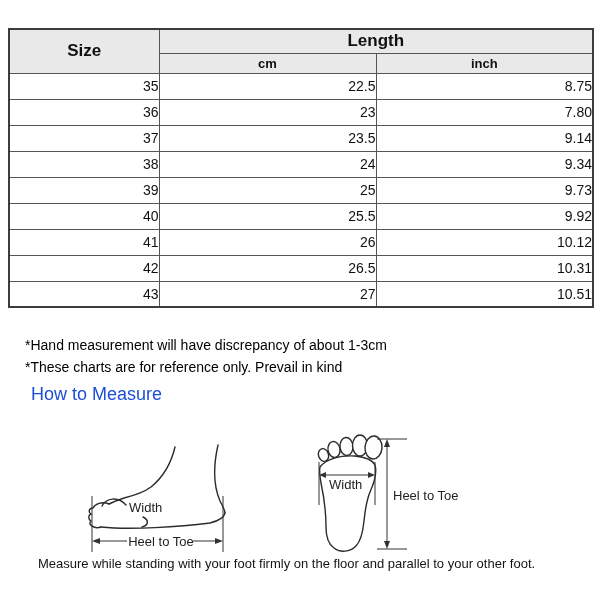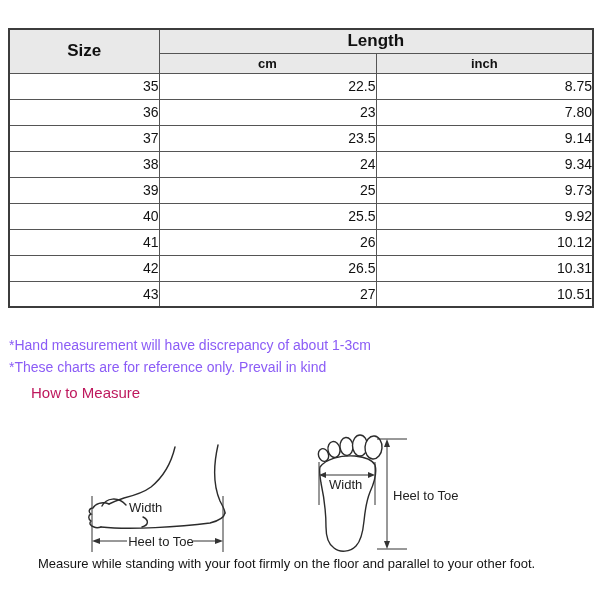--- a/index.html
+++ b/index.html
@@ -18,22 +18,22 @@
     text-align:center; vertical-align:middle;
     color:#111;
   }
   table.size-chart thead th { background:#e9e9e9; }
   th.h-main { font-size:17px; font-weight:bold; }
   tr.h-row1 th { height:24px; }
   tr.h-row2 th { height:20px; font-size:13px; font-weight:bold; }
   table.size-chart tbody td { height:26px; font-size:14px; background:#fff;text-align:right; }
 
   
-  .notes { position:absolute; left:9px; top:334px; font-size:14px; line-height:22px; color:#8b5cf6; }
-  .htm-title { position:absolute; left:31px; top:384px; font-size:15px; color:#be185d; }
+  .notes { position:absolute; left:25px; top:334px; font-size:14px; line-height:22px; color:#000000; }
+  .htm-title { position:absolute; left:31px; top:384px; font-size:18px; color:#1d4ed8; }
   .htm-subtitle { position:absolute; left:35px; top:404px; font-size:11px; font-weight:600; color:#2a2a2a; }
 
   
   .diagram { position:absolute;text-align:right; }
   .diagram svg { display:block; }
   svg text { font-family:"Liberation Sans", sans-serif; font-size:13px; fill:#222; }
 
   
   .footer-note {
     position:absolute; left:0; top:556px; width:600px;

